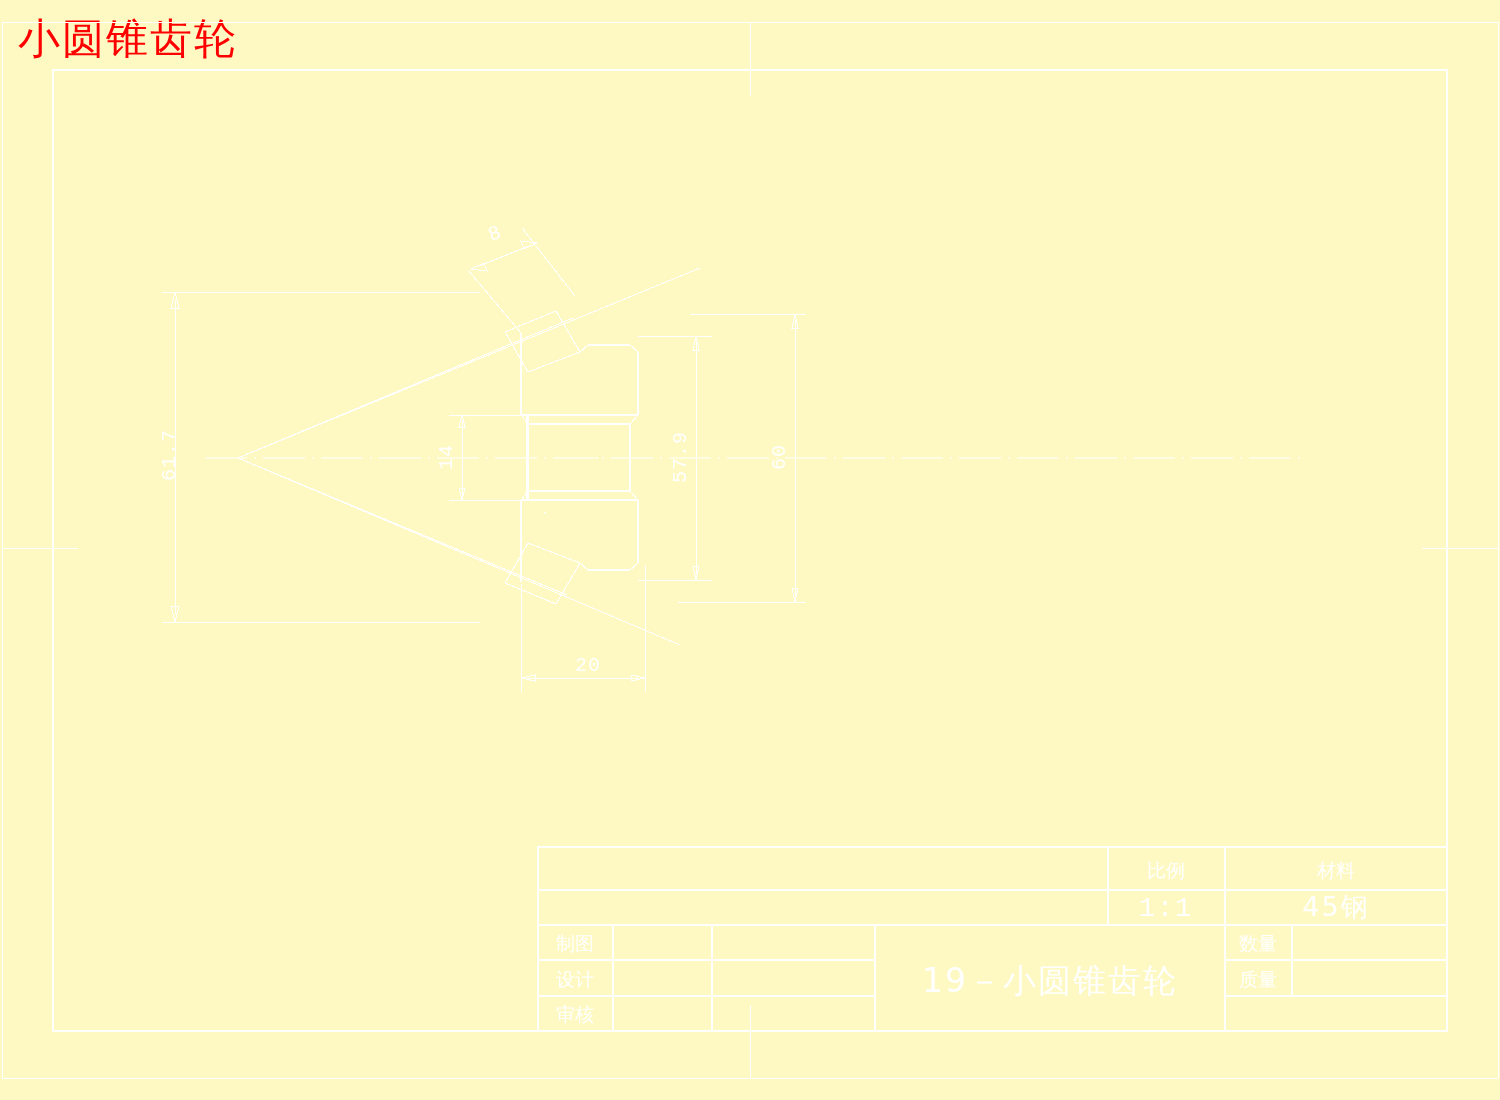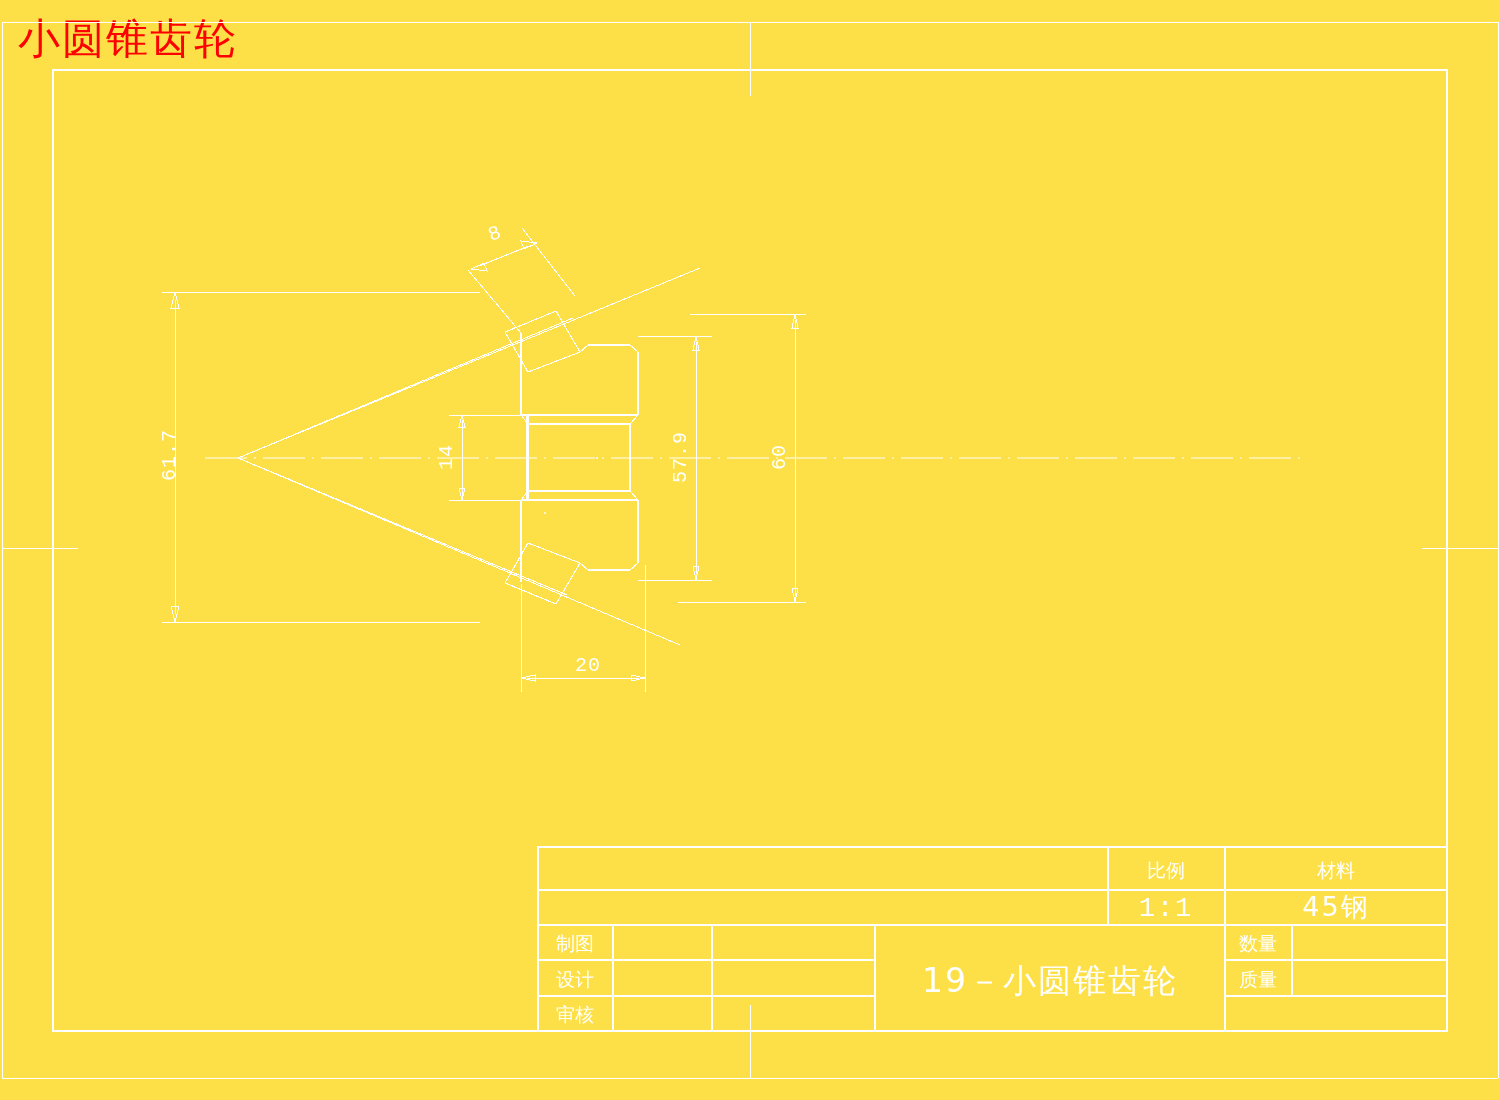--- a/index.html
+++ b/index.html
@@ -10,21 +10,21 @@
   body {
     width: 1500px;
     height: 1100px;
     overflow: hidden;
     font-family: "Liberation Sans", sans-serif;
   }
   #sheet {
     position: relative;
     width: 1500px;
     height: 1100px;
-    background: #fde047;
+    background: #fef9c3;
   }
   #cad-svg {
     position: absolute;
     left: 0;
     top: 0;
     width: 1500px;
     height: 1100px;
     display: block;
   }
   .doc-title {

